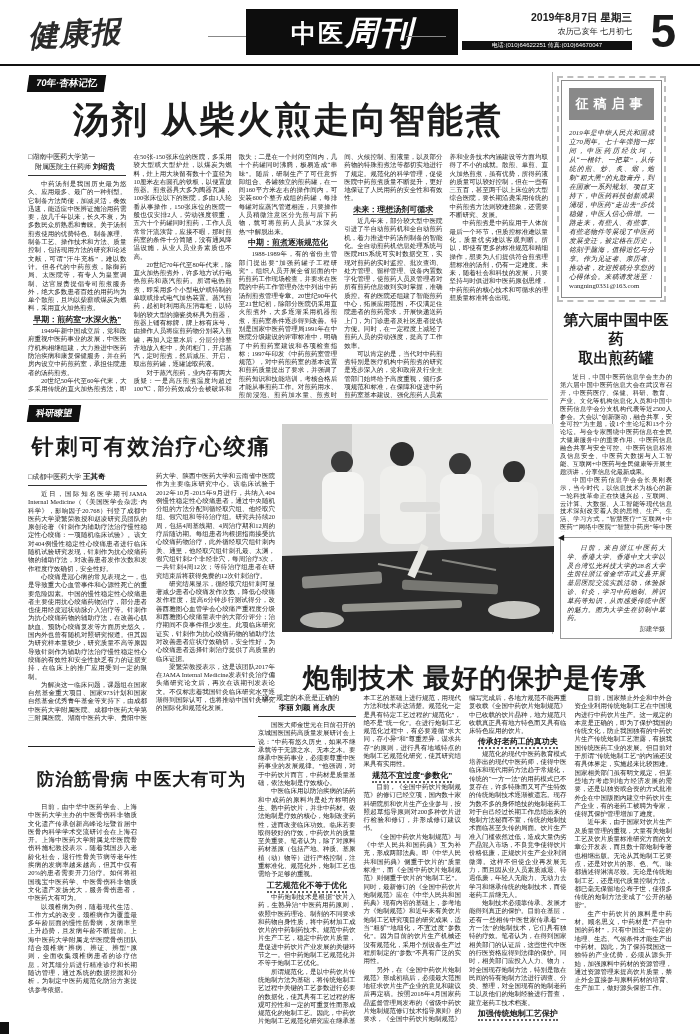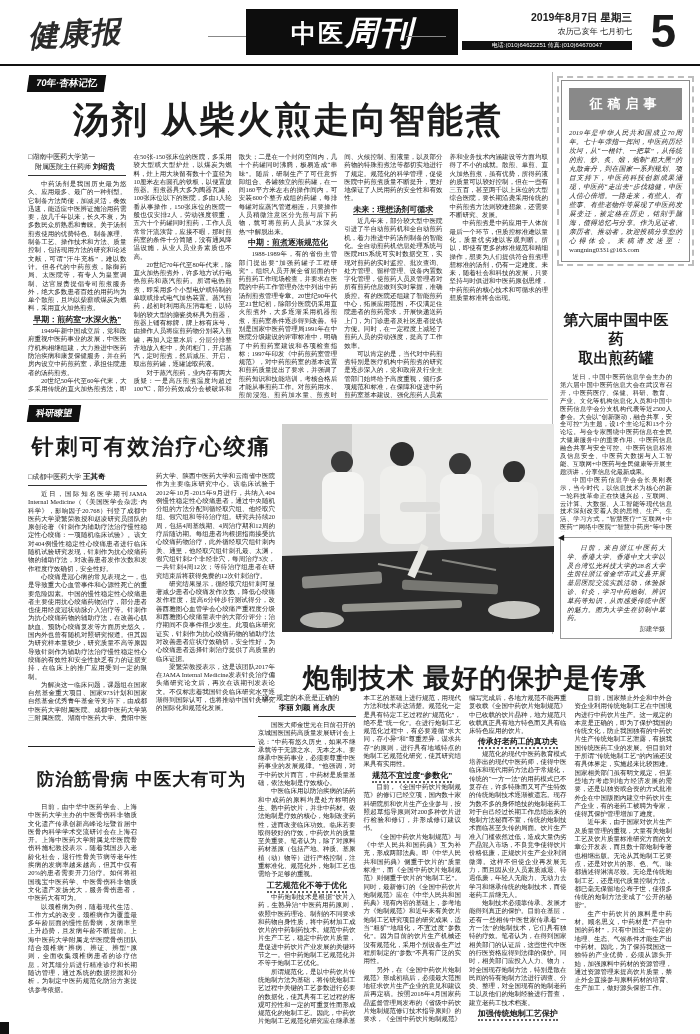--- a/index.html
+++ b/index.html
@@ -81,21 +81,21 @@
       <h4 class="hsub"><span class="u">未来：理想汤剂可循求</span></h4>
       <p>近几年来，部分较大型中医院引进了半自动煎药机和全自动煎药机，着力推进中药汤剂制备的智能化。全自动煎药机信息处理系统与医院HIS系统可实时数据交互，实现对煎药的实时监控、批次查询、处方管理、留样管理、设备内置数字化管理，使煎药人员及管理者对所有煎药信息做到实时掌握，准确质控。有的医院还组建了智能煎药中心，拓展应用范围，不仅满足住院患者的煎药需求，开展快递送药上门，为门诊患者及社区患者提供方便。同时，在一定程度上减轻了煎药人员的劳动强度，提高了工作效率。</p>
       <p>可以肯定的是，当代对中药煎煮特别是医疗机构中药煎煮的研究是逐步深入的，党和政府及行业主管部门始终给予高度重视，颁行多项规范和标准，在保障和促进中药煎药室基本建设、强化煎药人员素养和业务技术内涵建设等方面均取得了不小的成就。散煎、单煎、直火加热煎煮，虽有优势，所得药液的质量可以较好控制，但在一些有三五百，甚至两千以上床位的大型综合医院，要长期沿袭采用传统的中药煎煮方法则较难想象，还需要不断研究、发展。</p>
       <p>中药煎煮是中药应用于人体前最后一个环节，但质控标准难以量化，质量优劣难以客观判断。所以，即使有更多的标准规范和精细操作，想要为人们提供符合煎煮理想标准的汤剂，仍有一定难度。未来，随着社会和科技的发展，只要坚持与时俱进和中医药原创思维，中药煎药的核心技术和可循求的理想质量标准将会出现。</p>
     </div>
   </div>
   <div class="abs" style="left:28px;top:399px;width:520px;height:1px;background:#c8c8c8;"></div>
 
   <div class="abs" style="left:552px;top:72px;width:1px;height:562px;background:#b5b5b5;"></div>
 
-  <div class="abs" style="left:561px;top:80px;width:129px;">
+  <div class="abs" style="left:561px;top:80px;width:101px;">
     <div class="notice">
       <div class="notice-title">征稿启事</div>
       <div class="t kai" style="font-size:6.8px;line-height:9px;">
         <p style="display:inline;">2019年是中华人民共和国成立70周年。七十年弹指一挥间，中医药历经坎坷，从“一根针、一把草”，从传统的煎、炒、炙、煅，炮制“粗大黑”的丸散膏丹，到在国家一系列规划、项目支持下，中医药科技创新成果涌现，中医药“走出去”步伐稳健，中医人信心倍增。一路走来，有些人、有些事、有些老物件等展现了中医药发展变迁，被定格在历史，铭刻于脑海，值得追忆与分享。作为见证者、亲历者、推动者，欢迎投稿分享您的心得体会。来稿请发送至：</p><span style="font-style:normal;">wangning0331@163.com</span>
       </div>
     </div>
   </div>
 
   <div class="abs" style="left:560px;top:310px;width:112px;height:222px;overflow:hidden;">
     <div class="bigtitle" style="font-size:15px;line-height:19px;margin-bottom:6px;">

